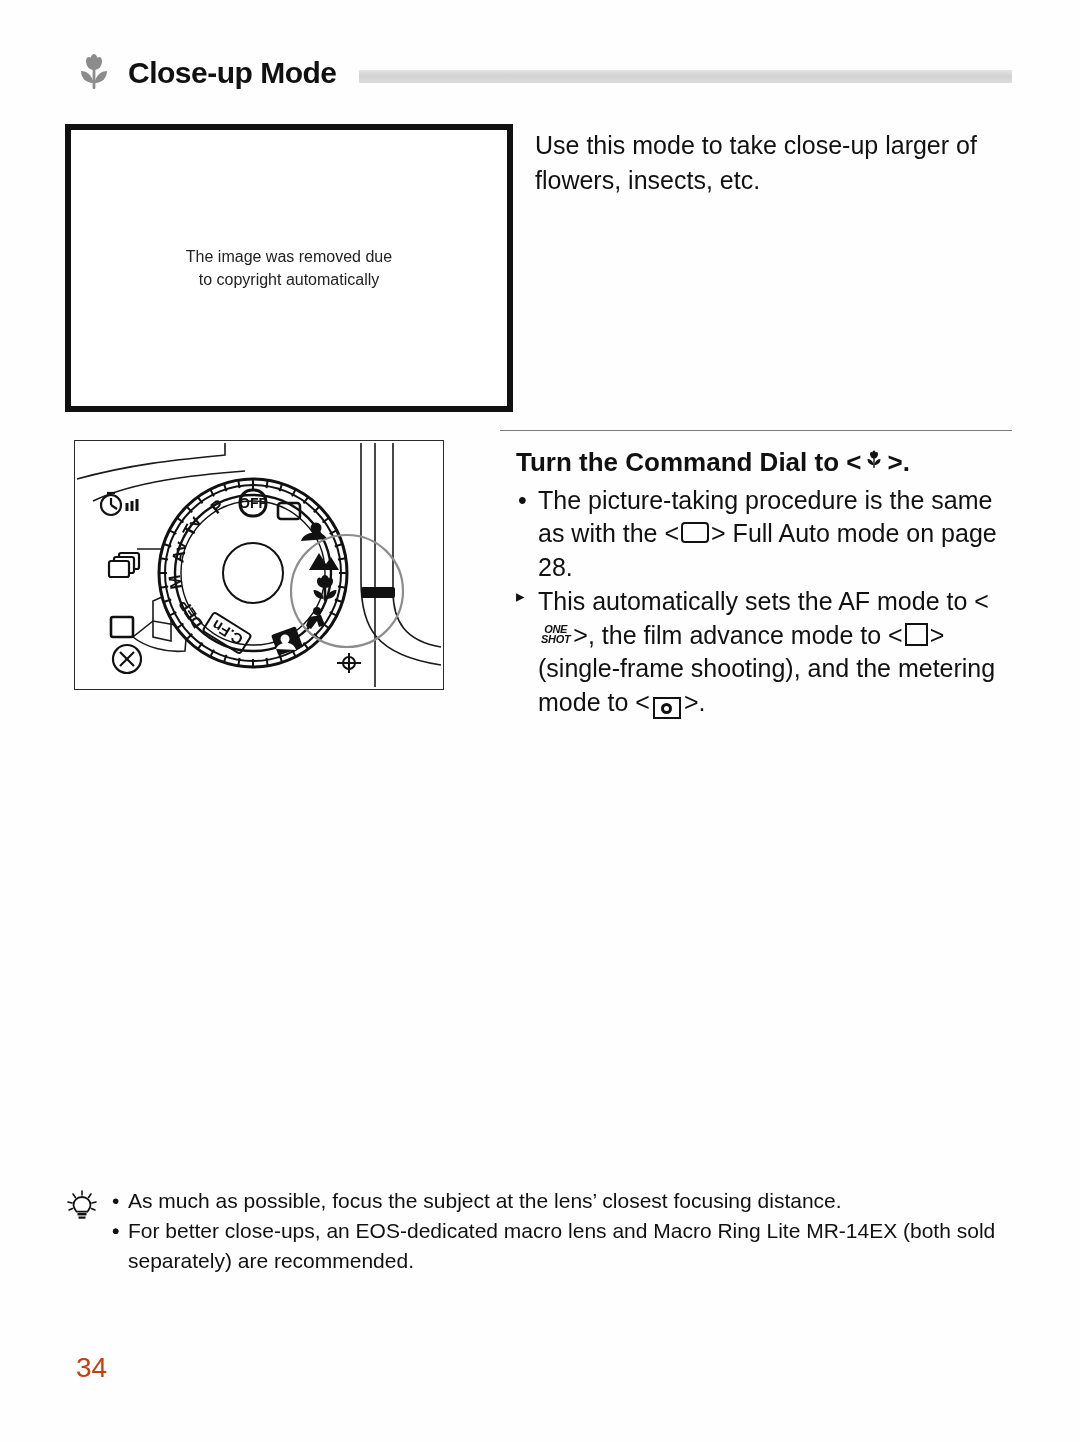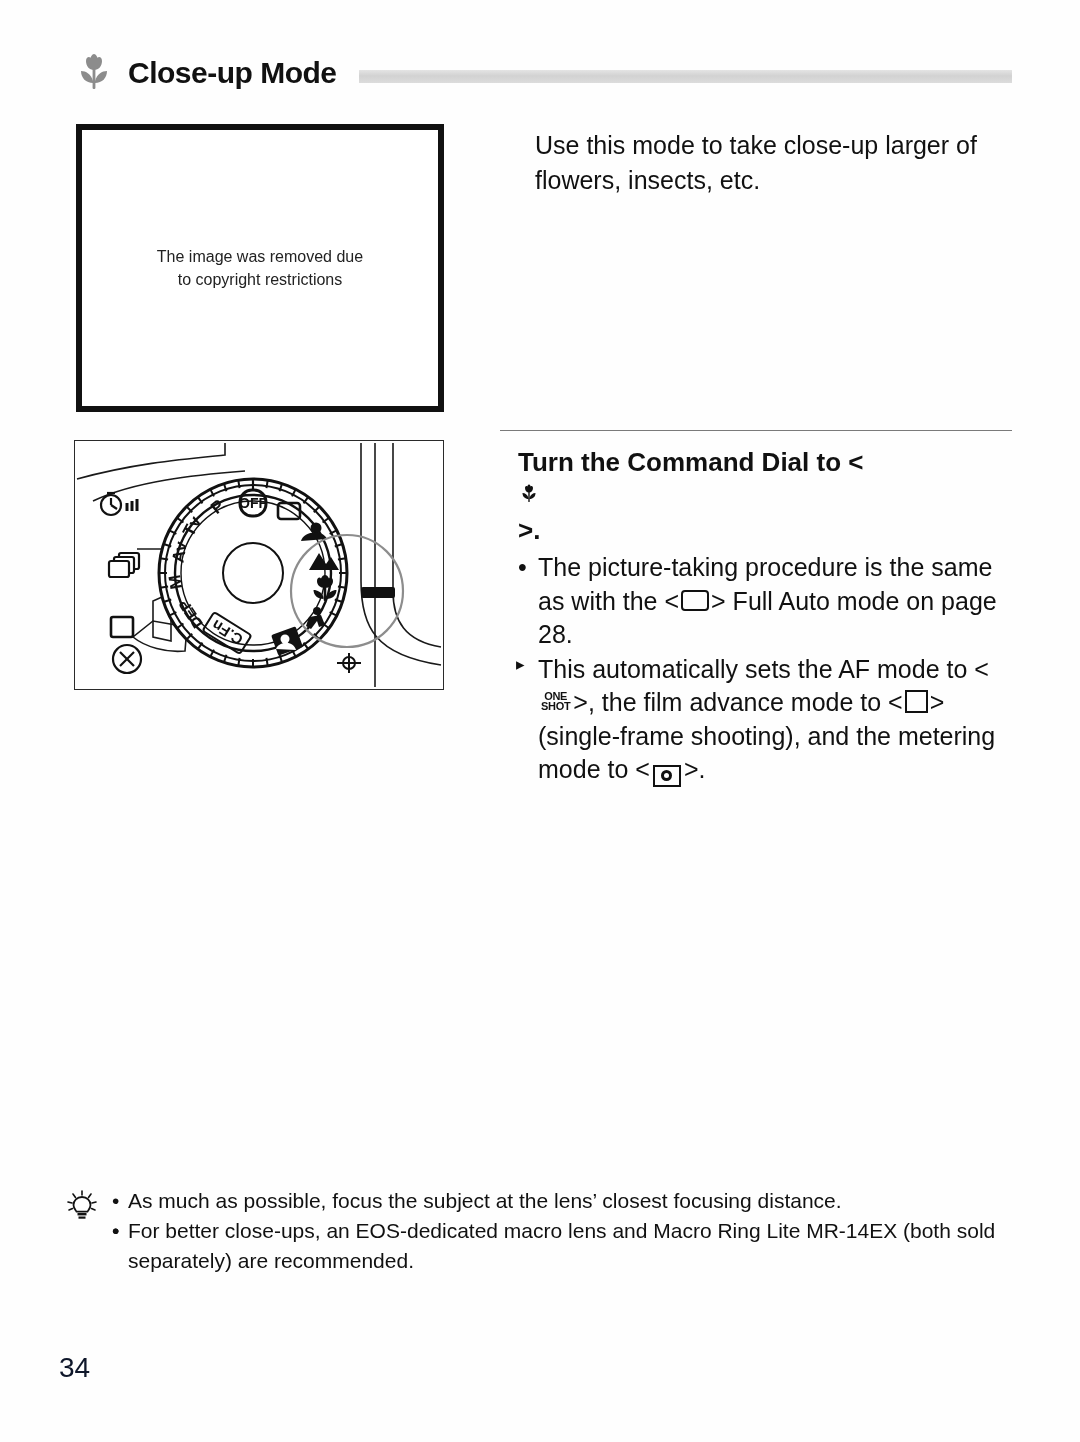--- a/index.html
+++ b/index.html
@@ -44,23 +44,23 @@
     flex: 1;
     height: 13px;
     margin-left: 22px;
     margin-top: 6px;
     background: linear-gradient(180deg,#e4e4e4 0%, #d2d2d2 45%, #dcdcdc 100%);
   }
 
   
   .photo-box {
     position: absolute;
-    left: 76px;
+    left: 65px;
     top: 124px;
-    width: 368px;
+    width: 448px;
     height: 288px;
     border: 6px solid #111;
     background: #fff;
     box-sizing: border-box;
     display: flex;
     align-items: center;
     justify-content: center;
   }
   .photo-placeholder-text {
     text-align: center;
@@ -113,21 +113,20 @@
   }
   .instr-heading {
     font-size: 26px;
     font-weight: bold;
     color: #111;
     line-height: 1.3;
     margin-bottom: 4px;
     display: flex;
     align-items: baseline;
     flex-wrap: wrap;
-    flex-direction: column;
   }
   .instr-list { margin: 0; padding: 0; list-style: none; }
   .instr-item {
     font-size: 25px;
     line-height: 1.34;
     color: #111;
     padding-left: 22px;
     position: relative;
     margin-bottom: 1px;
   }
@@ -163,20 +162,21 @@
   }
   .ic-oneshot {
     display: inline-block;
     font-size: 11px;
     font-weight: bold;
     line-height: 0.92;
     text-align: center;
     letter-spacing: -0.3px;
     vertical-align: 1px;
     margin: 0 3px;
+    font-style: italic;
   }
   .ic-metering {
     width: 24px; height: 18px;
     border: 2px solid #111;
     display: inline-flex;
     align-items: center;
     justify-content: center;
     vertical-align: -3px;
     margin: 0 3px;
   }
@@ -212,24 +212,24 @@
     line-height: 1.42;
     color: #111;
     padding-left: 16px;
     position: relative;
   }
   .tip-item .bullet-dot { position: absolute; left: 0; top: 0; }
 
   
   .page-number {
     position: absolute;
-    left: 59px;
+    left: 76px;
     top: 1352px;
     font-size: 28px;
-    color: #0f172a;
+    color: #c2410c;
   }
 </style>
 </head>
 <body>
 
 <div class="page">
 
   <div class="header">
     <span class="flower-icon">
       <svg width="44" height="44" viewBox="0 0 44 44">
@@ -241,21 +241,21 @@
         </g>
       </svg>
     </span>
     <span class="page-title">Close-up Mode</span>
     <span class="header-rule"></span>
   </div>
 
   <div class="photo-box">
     <div class="photo-placeholder-text">
       <div>The image was removed due</div>
-      <div>to copyright restrictions</div>
+      <div>to copyright automatically</div>
     </div>
   </div>
 
   <div class="intro">Use this mode to take close-up larger of flowers, insects, etc.</div>
 
   <div class="divider"></div>
 
   <div class="dial-box">
     <svg width="368" height="248" viewBox="0 0 368 248">
       <g fill="none" stroke="#1a1a1a" stroke-width="1.6">

